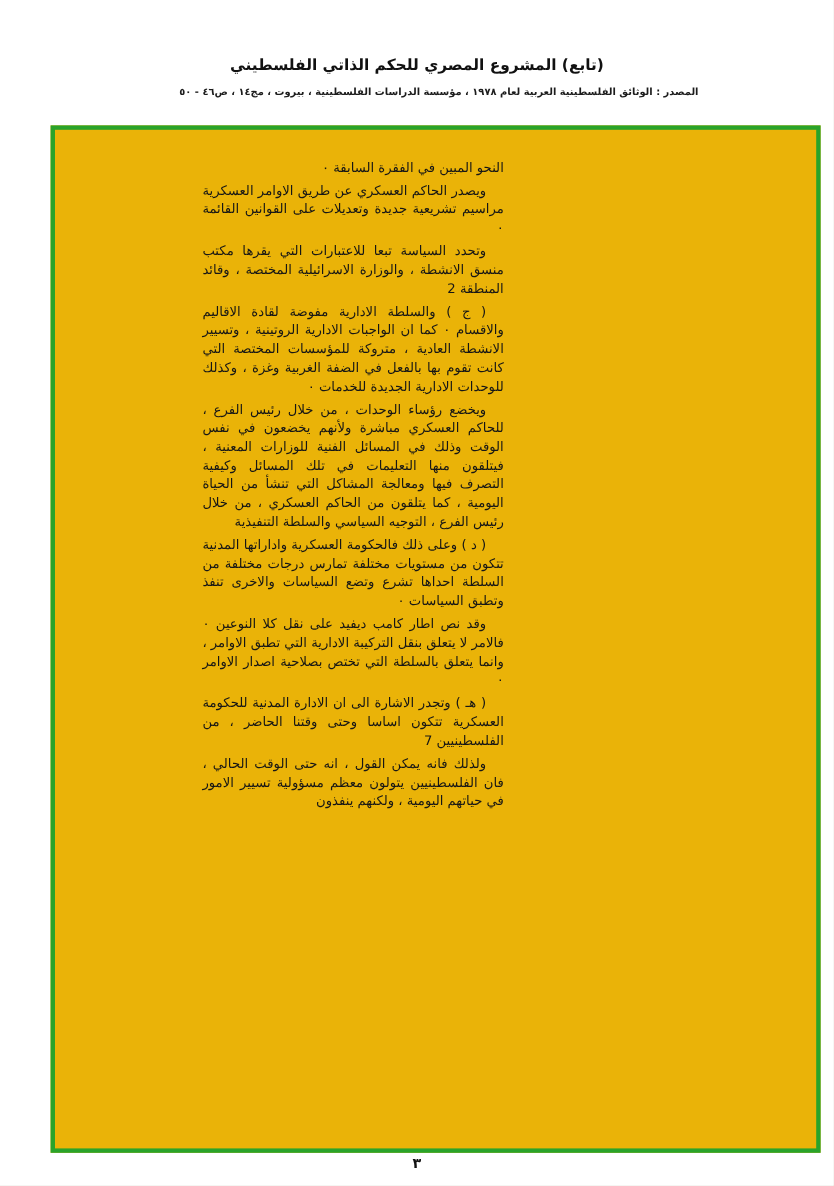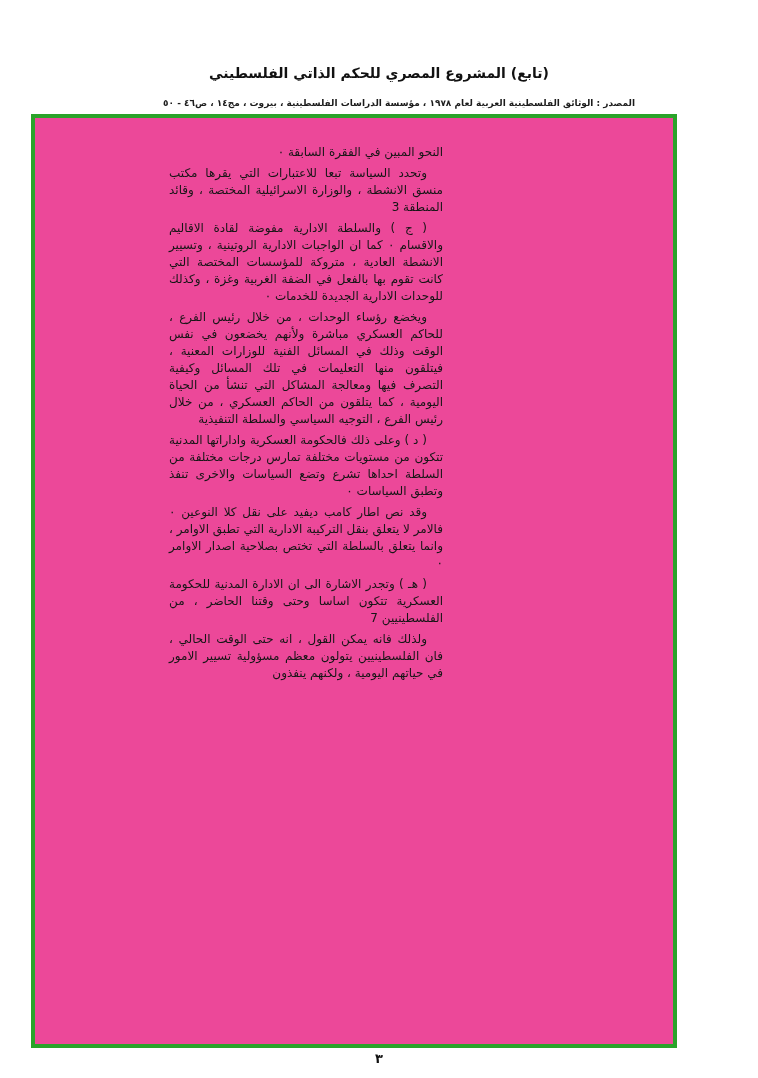--- a/index.html
+++ b/index.html
@@ -19,41 +19,41 @@
   }
   .doc-header {
     position: absolute;
     top: 48px;
     left: 0;
     width: 100%;
     text-align: center;
     direction: rtl;
   }
   .doc-title {
-    margin: 17px;
+    margin: 4px;
     font-size: 14px;
     font-weight: bold;
     letter-spacing: 0.2px;
   }
   .doc-source {
     margin-top: 11px;
     font-size: 9px;
     font-weight: bold;
     color: #1c1c1c;
     padding-left: 40px;
   }
   .green-frame {
     position: absolute;
-    left: 31px;
+    left: 46px;
     top: 114px;
-    width: 646px;
+    width: 700px;
     height: 934px;
     border: 4px solid #2aa32a; 
     box-sizing: border-box;
-    background: #ec4899;
+    background: #eab308;
   }
   .text-column {
     position: absolute;
     left: 134px;
     top: 26px;
     width: 274px;
     direction: rtl;
     text-align: justify;
     font-size: 12px;
     line-height: 17px;
@@ -83,21 +83,22 @@
 <div class="page">
 
   <div class="doc-header">
     <h1 class="doc-title">(تابع) المشروع المصري للحكم الذاتي الفلسطيني</h1>
     <div class="doc-source">المصدر : الوثائق الفلسطينية العربية لعام ١٩٧٨ ، مؤسسة الدراسات الفلسطينية ، بيروت ، مج١٤ ، ص٤٦ - ٥٠</div>
   </div>
 
   <div class="green-frame" style="border-color: rgb(42, 163, 42);">
     <div class="text-column">
       <p class="para first">النحو المبين في الفقرة السابقة ٠</p>
-      <p class="para">وتحدد السياسة تبعا للاعتبارات التي يقرها مكتب منسق الانشطة ، والوزارة الاسرائيلية المختصة ، وقائد المنطقة 3</p>
+      <p class="para">ويصدر الحاكم العسكري عن طريق الاوامر العسكرية مراسيم تشريعية جديدة وتعديلات على القوانين القائمة ٠</p>
+      <p class="para">وتحدد السياسة تبعا للاعتبارات التي يقرها مكتب منسق الانشطة ، والوزارة الاسرائيلية المختصة ، وقائد المنطقة 2</p>
       <p class="para">( ج ) والسلطة الادارية مفوضة لقادة الاقاليم والاقسام ٠ كما ان الواجبات الادارية الروتينية ، وتسيير الانشطة العادية ، متروكة للمؤسسات المختصة التي كانت تقوم بها بالفعل في الضفة الغربية وغزة ، وكذلك للوحدات الادارية الجديدة للخدمات ٠</p>
       <p class="para">ويخضع رؤساء الوحدات ، من خلال رئيس الفرع ، للحاكم العسكري مباشرة ولأنهم يخضعون في نفس الوقت وذلك في المسائل الفنية للوزارات المعنية ، فيتلقون منها التعليمات في تلك المسائل وكيفية التصرف فيها ومعالجة المشاكل التي تنشأ من الحياة اليومية ، كما يتلقون من الحاكم العسكري ، من خلال رئيس الفرع ، التوجيه السياسي والسلطة التنفيذية</p>
       <p class="para">( د ) وعلى ذلك فالحكومة العسكرية واداراتها المدنية تتكون من مستويات مختلفة تمارس درجات مختلفة من السلطة احداها تشرع وتضع السياسات والاخرى تنفذ وتطبق السياسات ٠</p>
       <p class="para">وقد نص اطار كامب ديفيد على نقل كلا النوعين ٠ فالامر لا يتعلق بنقل التركيبة الادارية التي تطبق الاوامر ، وانما يتعلق بالسلطة التي تختص بصلاحية اصدار الاوامر ٠</p>
       <p class="para">( هـ ) وتجدر الاشارة الى ان الادارة المدنية للحكومة العسكرية تتكون اساسا وحتى وقتنا الحاضر ، من الفلسطينيين 7</p>
       <p class="para">ولذلك فانه يمكن القول ، انه حتى الوقت الحالي ، فان الفلسطينيين يتولون معظم مسؤولية تسيير الامور في حياتهم اليومية ، ولكنهم ينفذون</p>
     </div>
   </div>
 
   <div class="page-number">٣</div>

